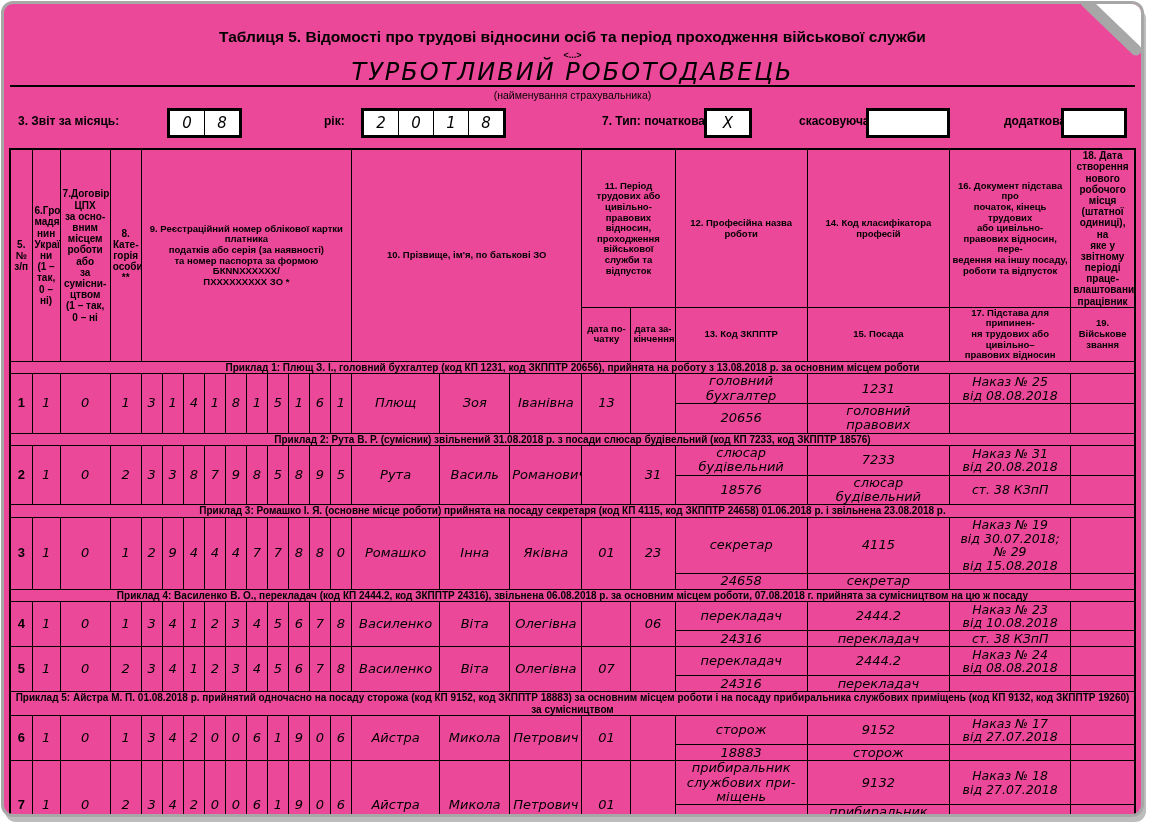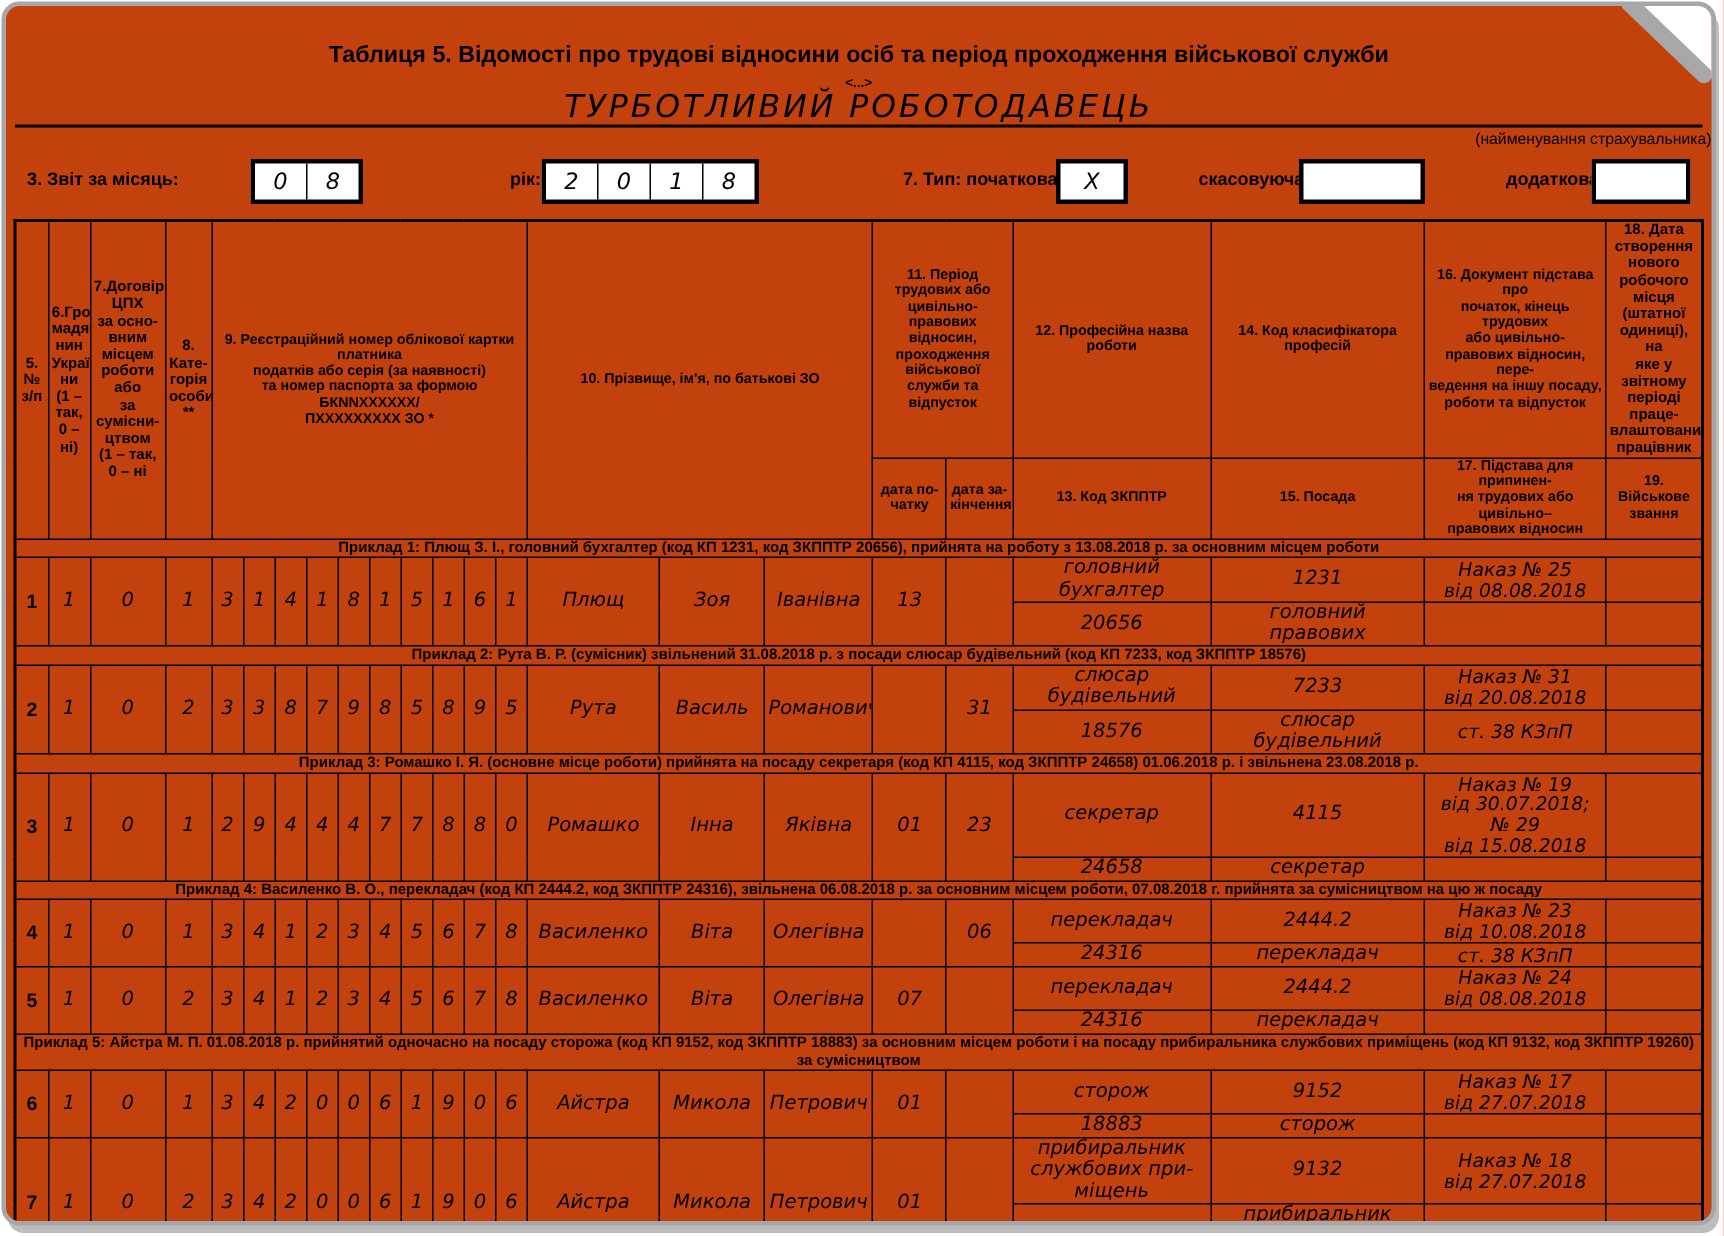--- a/index.html
+++ b/index.html
@@ -1,33 +1,33 @@
 <!DOCTYPE html>
 <html><head>
 <meta charset="utf-8">
 <style>
   html,body { margin:0; padding:0; background:#fff; }
   body { width:1149px; height:824px; font-family:"Liberation Sans", sans-serif; color:#000; }
   .page {
     position:relative; box-sizing:border-box;
     width:1143px; height:816px; margin:1px 0 0 1px;
-    background:#c2410c;
+    background:#ec4899;
     border:3px solid #a7a7a7; border-radius:12px;
     box-shadow: 3px 6px 0 -1px #bdbdbd;
     overflow:hidden;
   }
   .fold { position:absolute; top:-3px; right:-3px; width:70px; height:70px; pointer-events:none; }
 
   
   .title { text-align:center; font-weight:bold; font-size:15.5px; margin-top:24px; }
   .mark  { text-align:center; font-weight:bold; font-size:9px; margin-top:5px; line-height:1; }
   .hw { font-family:"DejaVu Sans", sans-serif; font-style:italic; }
   .insurer-line { margin:0 6px; border-bottom:2px solid #000; text-align:center; }
-  .insurer-name { font-size:21px; letter-spacing:2px; line-height:1.05; }
-  .caption { text-align:right; font-size:10.5px; margin-top:2px; }
+  .insurer-name { font-size:24px; letter-spacing:2px; line-height:1.05; }
+  .caption { text-align:center; font-size:10.5px; margin-top:2px; }
 
   .form-row { position:relative; height:36px; margin-top:4px; font-size:12px; }
   .form-row .lbl { position:absolute; top:9px; font-weight:bold; white-space:nowrap; }
   .boxes { position:absolute; top:3px; display:flex; border:3px solid #000; height:24px; box-sizing:content-box; background:#fff; }
   .boxes .cell { width:34px; display:flex; align-items:center; justify-content:center;
                  font-size:15px; border-left:1px solid #000; }
   .boxes .cell:first-child { border-left:none; }
   .box1 { position:absolute; top:3px; border:3px solid #000; height:24px; display:flex;
           align-items:center; justify-content:center; font-size:15px; background:#fff; }
 
@@ -64,21 +64,21 @@
     <span class="hw insurer-name">ТУРБОТЛИВИЙ РОБОТОДАВЕЦЬ</span>
   </div>
   <div class="caption">(найменування страхувальника)</div>
 
   <div class="form-row">
     <span class="lbl" style="left:14px">3. Звіт за місяць:</span>
     <div class="boxes" style="left:163px">
       <span class="cell hw">0</span>
       <span class="cell hw">8</span>
     </div>
-    <span class="lbl" style="left:336px">рік:</span>
+    <span class="lbl" style="left:320px">рік:</span>
     <div class="boxes" style="left:357px">
       <span class="cell hw">2</span>
       <span class="cell hw">0</span>
       <span class="cell hw">1</span>
       <span class="cell hw">8</span>
     </div>
     <span class="lbl" style="left:598px">7. Тип: початкова</span>
     <div class="box1 hw" style="left:700px;width:42px">X</div>
     <span class="lbl" style="left:795px">скасовуюча</span>
     <div class="box1 hw" style="left:862px;width:78px"></div>

